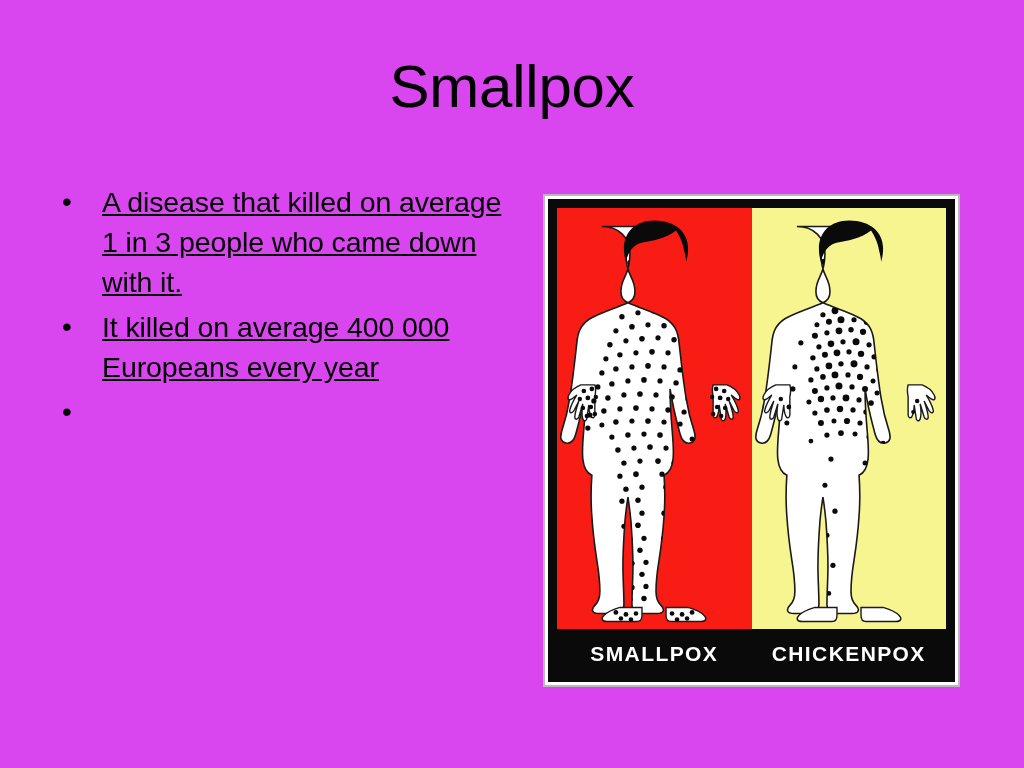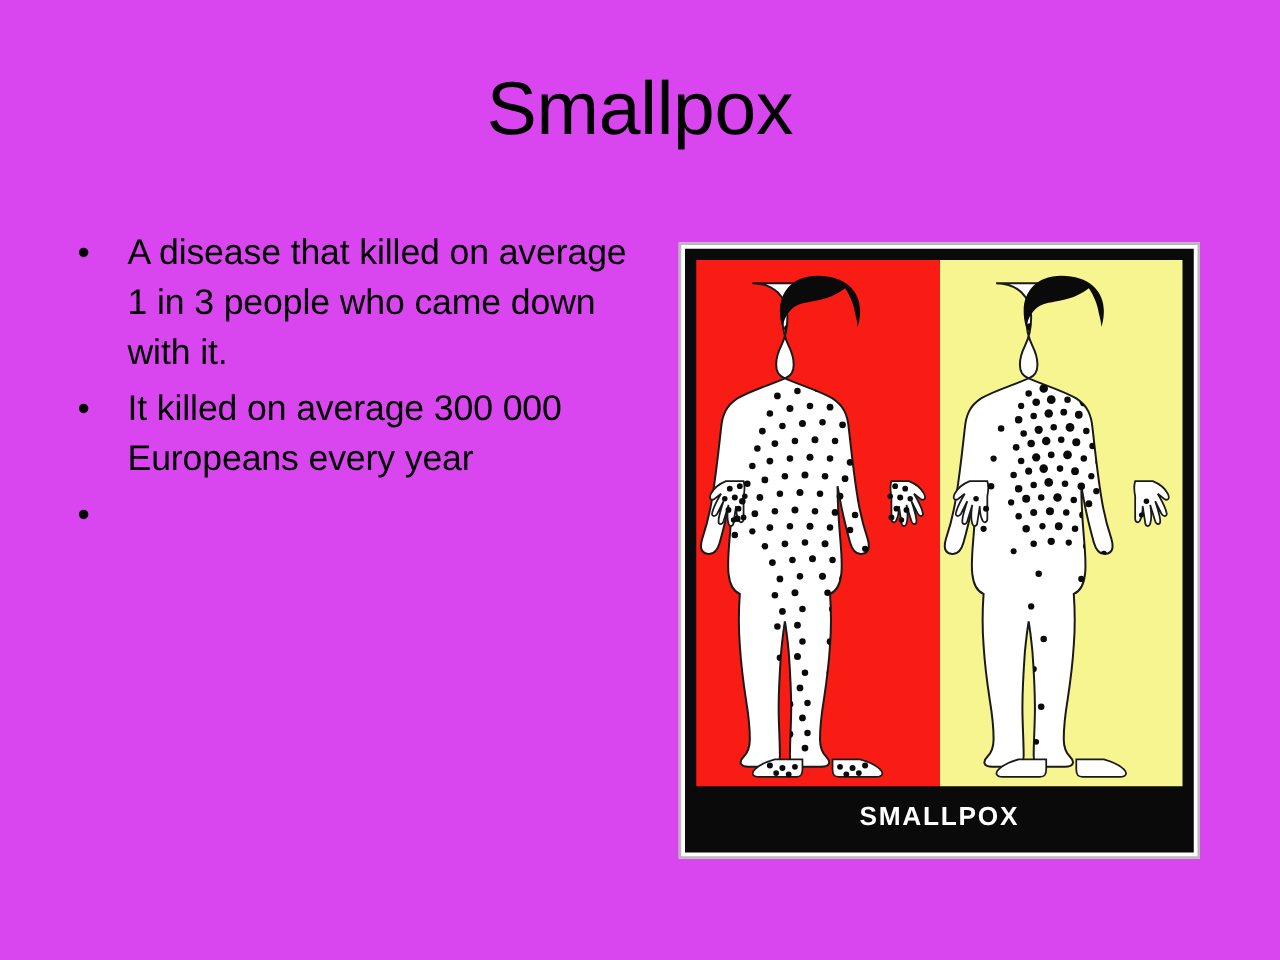--- a/index.html
+++ b/index.html
@@ -60,20 +60,21 @@
     padding-left: 6px;
     color: #000;
     user-select: none;
   }
   .bullet-text {
     flex: 1 1 auto;
     font-size: 28.5px;
     line-height: 40px;
     color: #000000;
     letter-spacing: -0.1px;
+    text-decoration: underline;
   }
 
   
   #pox-figure {
     position: absolute;
     left: 543px;
     top: 194px;
     width: 417px;
     height: 493px;
     background: #ffffff;
@@ -141,21 +142,21 @@
 
   <div id="bullets">
 
     <div class="bullet-row">
       <span class="bullet-marker">•</span>
       <span class="bullet-text">A disease that killed on average 1 in 3 people who came down with it.</span>
     </div>
 
     <div class="bullet-row">
       <span class="bullet-marker">•</span>
-      <span class="bullet-text">It killed on average 300 000 Europeans every year</span>
+      <span class="bullet-text">It killed on average 400 000 Europeans every year</span>
     </div>
 
     <div class="bullet-row">
       <span class="bullet-marker">•</span>
     </div>
 
   </div>
 
   <div id="pox-figure">
     <div id="pox-inner">
@@ -748,18 +749,19 @@
                 <circle cx="168" cy="192" r="2.2"></circle>
                 <circle cx="164" cy="203" r="2"></circle>
               </g>
             </g>
           </svg>
         </div>
       </div>
 
       <div id="pox-captions">
         <div class="pox-caption">SMALLPOX</div>
+        <div class="pox-caption">CHICKENPOX</div>
       </div>
 
     </div>
   </div>
 
 </div>
 
 </body></html>

